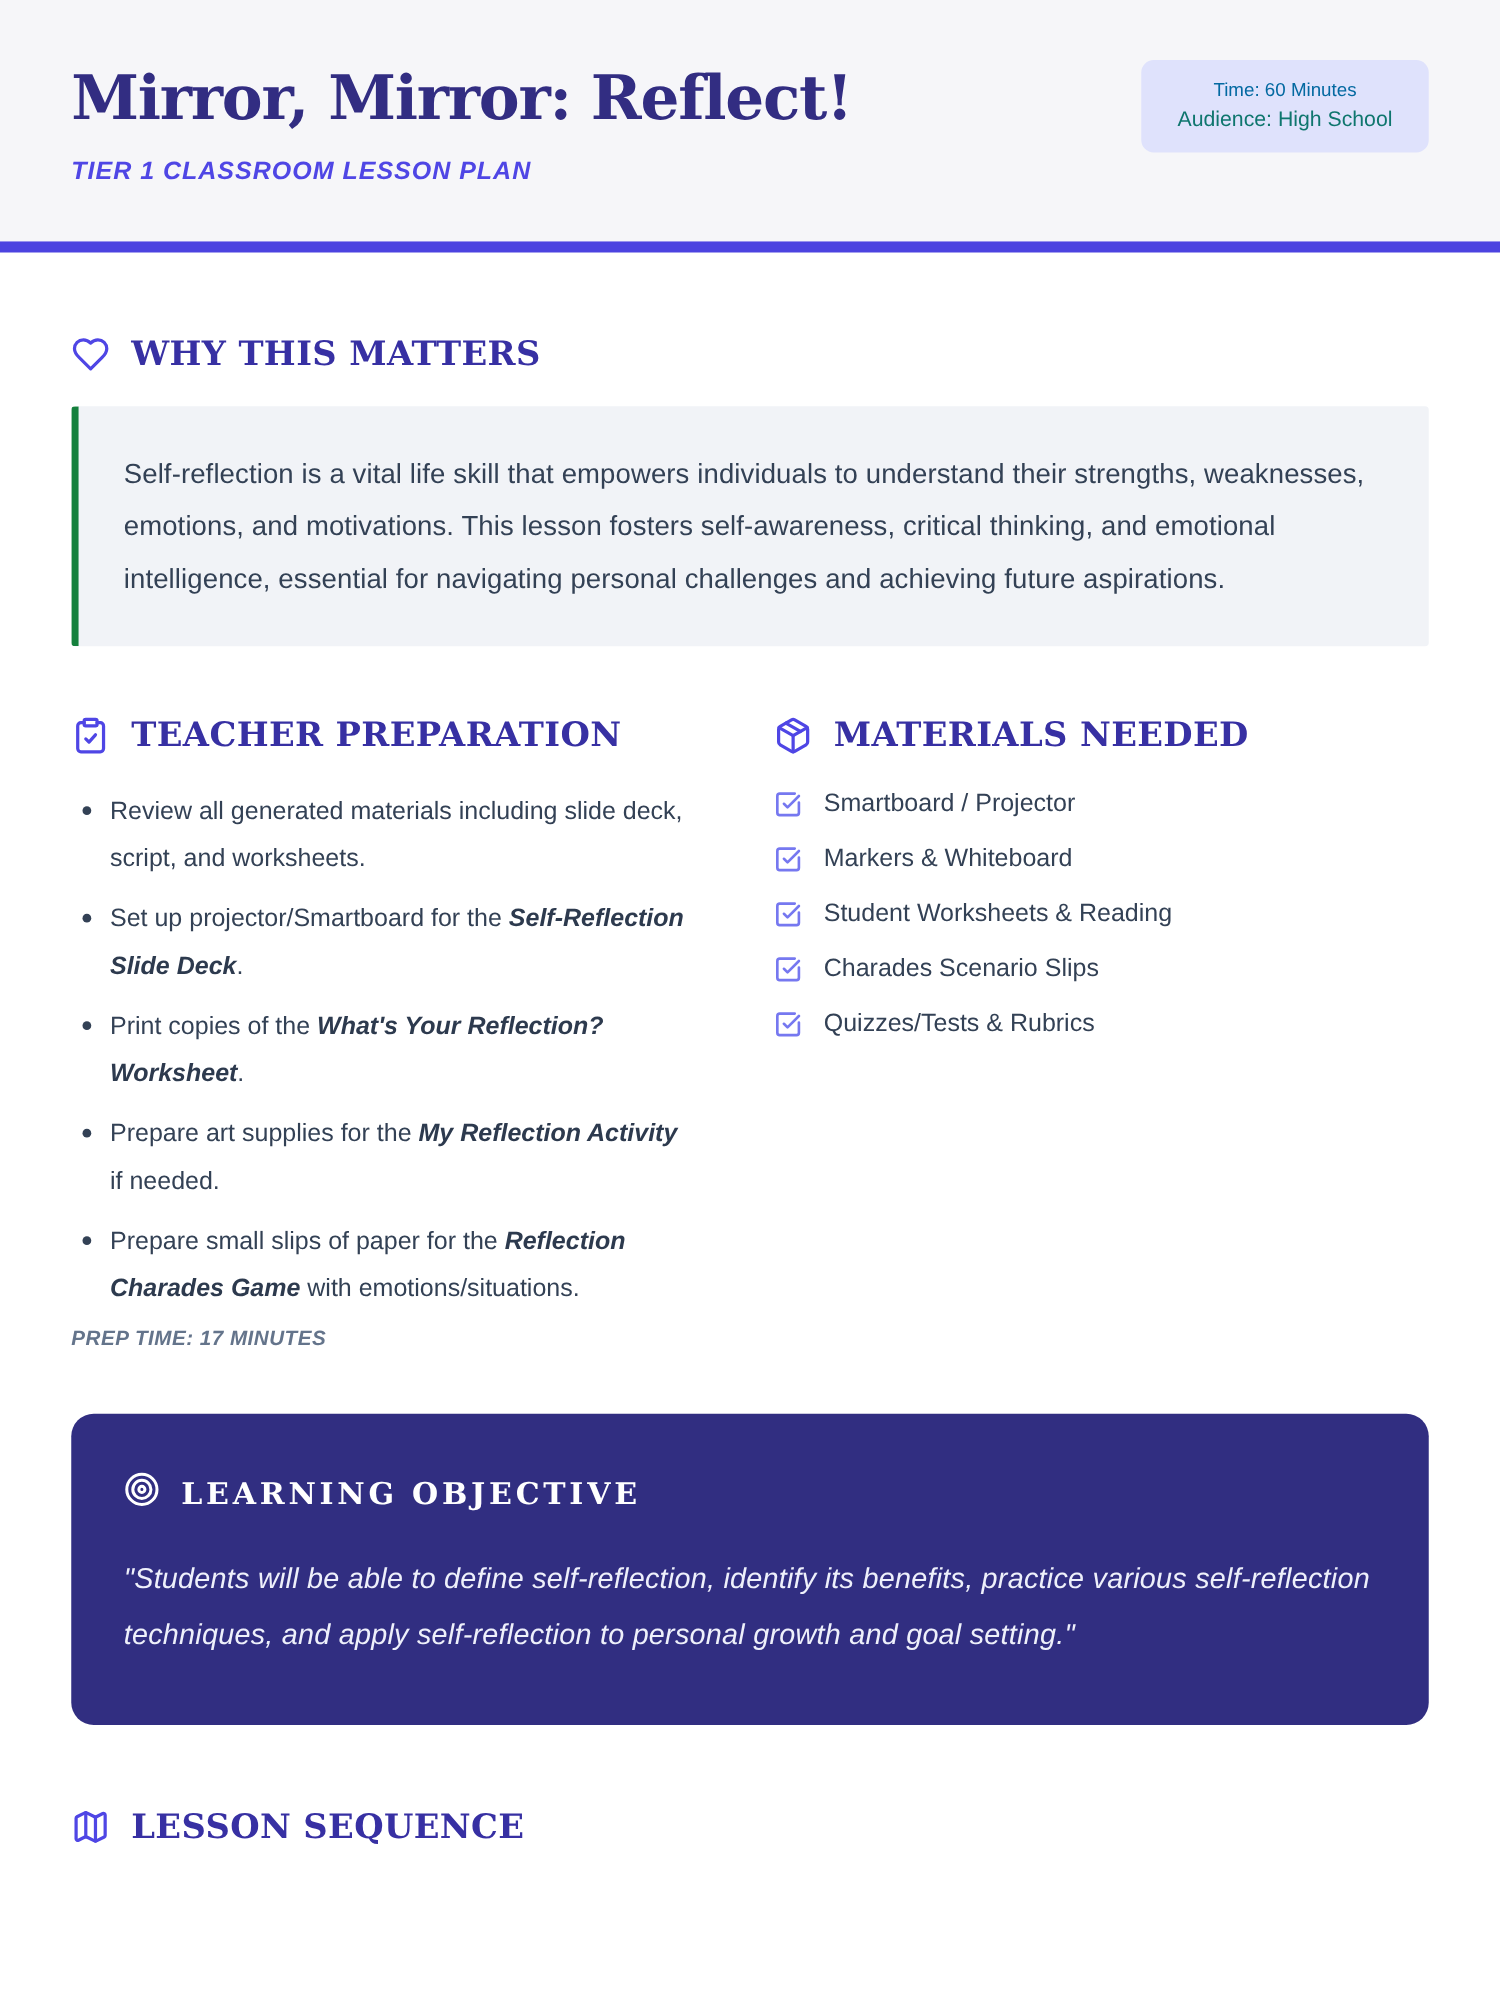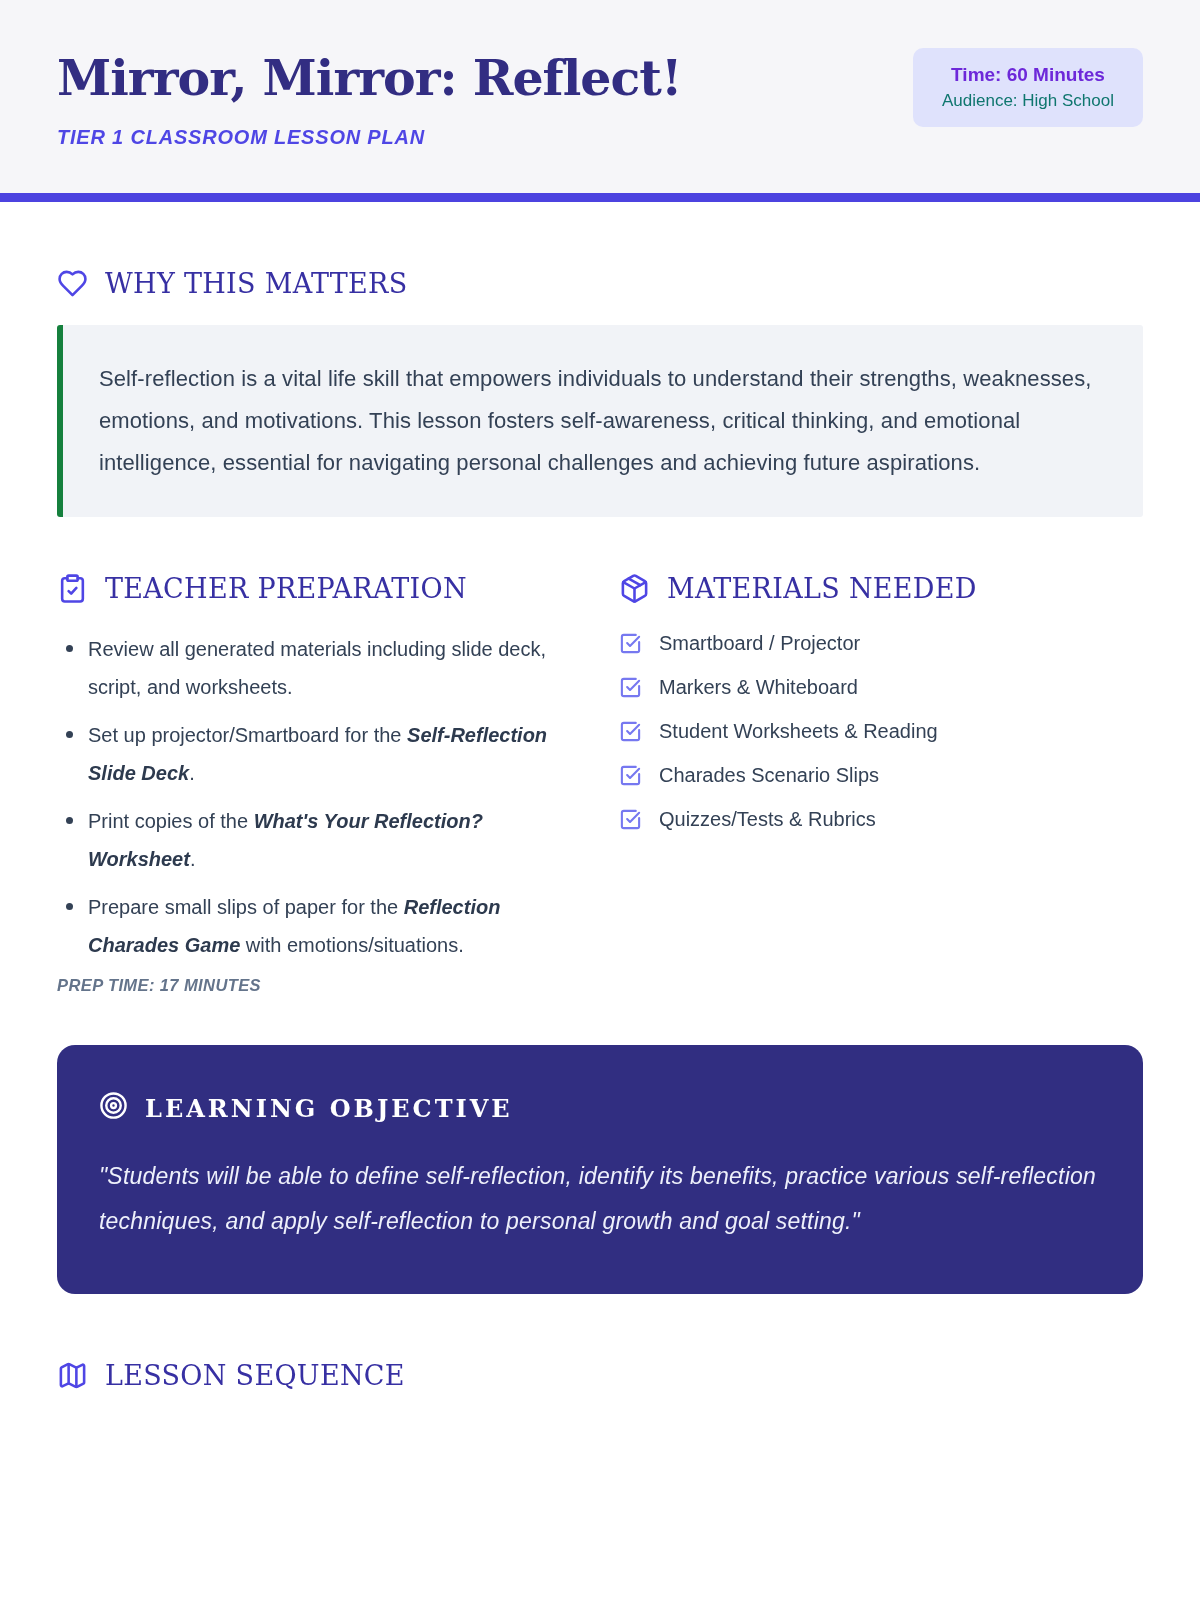--- a/index.html
+++ b/index.html
@@ -36,31 +36,31 @@
   }
   .header-badge {
     position: absolute;
     top: 48px; right: 57px;
     background: #dfe2fc;
     border-radius: 10px;
     padding: 16px 26px;
     text-align: center;
     min-width: 230px;
   }
-  .badge-time { font-size: 19px; font-weight: 700; color: #6d28d9; }
+  .badge-time { font-size: 15px; font-weight: 400; color: #0369a1; }
   .badge-audience { font-size: 17px; margin-top: 5px; color: #0f766e; }
   .header-rule { height: 9px; background: #4c43e0; }
 
   
   main { padding: 0 57px; }
 
   .section-heading {
     display: flex; align-items: center; gap: 17px;
     font-family: "DejaVu Serif", serif;
-    font-weight: 400;
+    font-weight: 700;
     font-size: 27px;
     letter-spacing: 0.3px;
     color: #3730a3;
   }
   .section-heading .icon { display: inline-flex; flex: 0 0 auto; }
   .section-heading .icon svg { width: 31px; height: 31px; }
 
   .why-section { margin-top: 66px; }
   .quote-box {
     margin-top: 26px;
@@ -175,20 +175,21 @@
             <path d="M16 4h2a2 2 0 0 1 2 2v14a2 2 0 0 1-2 2H6a2 2 0 0 1-2-2V6a2 2 0 0 1 2-2h2"></path>
             <path d="m9 14 2 2 4-4.5"></path>
           </svg>
         </span>
         <span>TEACHER PREPARATION</span>
       </div>
       <ul class="prep-list">
           <li><span>Review all generated materials including slide deck, script, and worksheets.</span></li>
           <li><span>Set up projector/Smartboard for the </span><span class="em-seg">Self-Reflection Slide Deck</span><span>.</span></li>
           <li><span>Print copies of the </span><span class="em-seg">What's Your Reflection? Worksheet</span><span>.</span></li>
+          <li><span>Prepare art supplies for the </span><span class="em-seg">My Reflection Activity</span><span> if needed.</span></li>
           <li><span>Prepare small slips of paper for the </span><span class="em-seg">Reflection Charades Game</span><span> with emotions/situations.</span></li>
         </ul>
       <div class="prep-time">PREP TIME: 17 MINUTES</div>
     </section>
 
     <section>
       <div class="section-heading">
         <span class="icon">
           <svg viewBox="0 0 24 24" fill="none" stroke="#4f46e5" stroke-width="2" stroke-linecap="round" stroke-linejoin="round">
             <path d="M21 8a2 2 0 0 0-1-1.73l-7-4a2 2 0 0 0-2 0l-7 4A2 2 0 0 0 3 8v8a2 2 0 0 0 1 1.73l7 4a2 2 0 0 0 2 0l7-4A2 2 0 0 0 21 16Z"></path>

